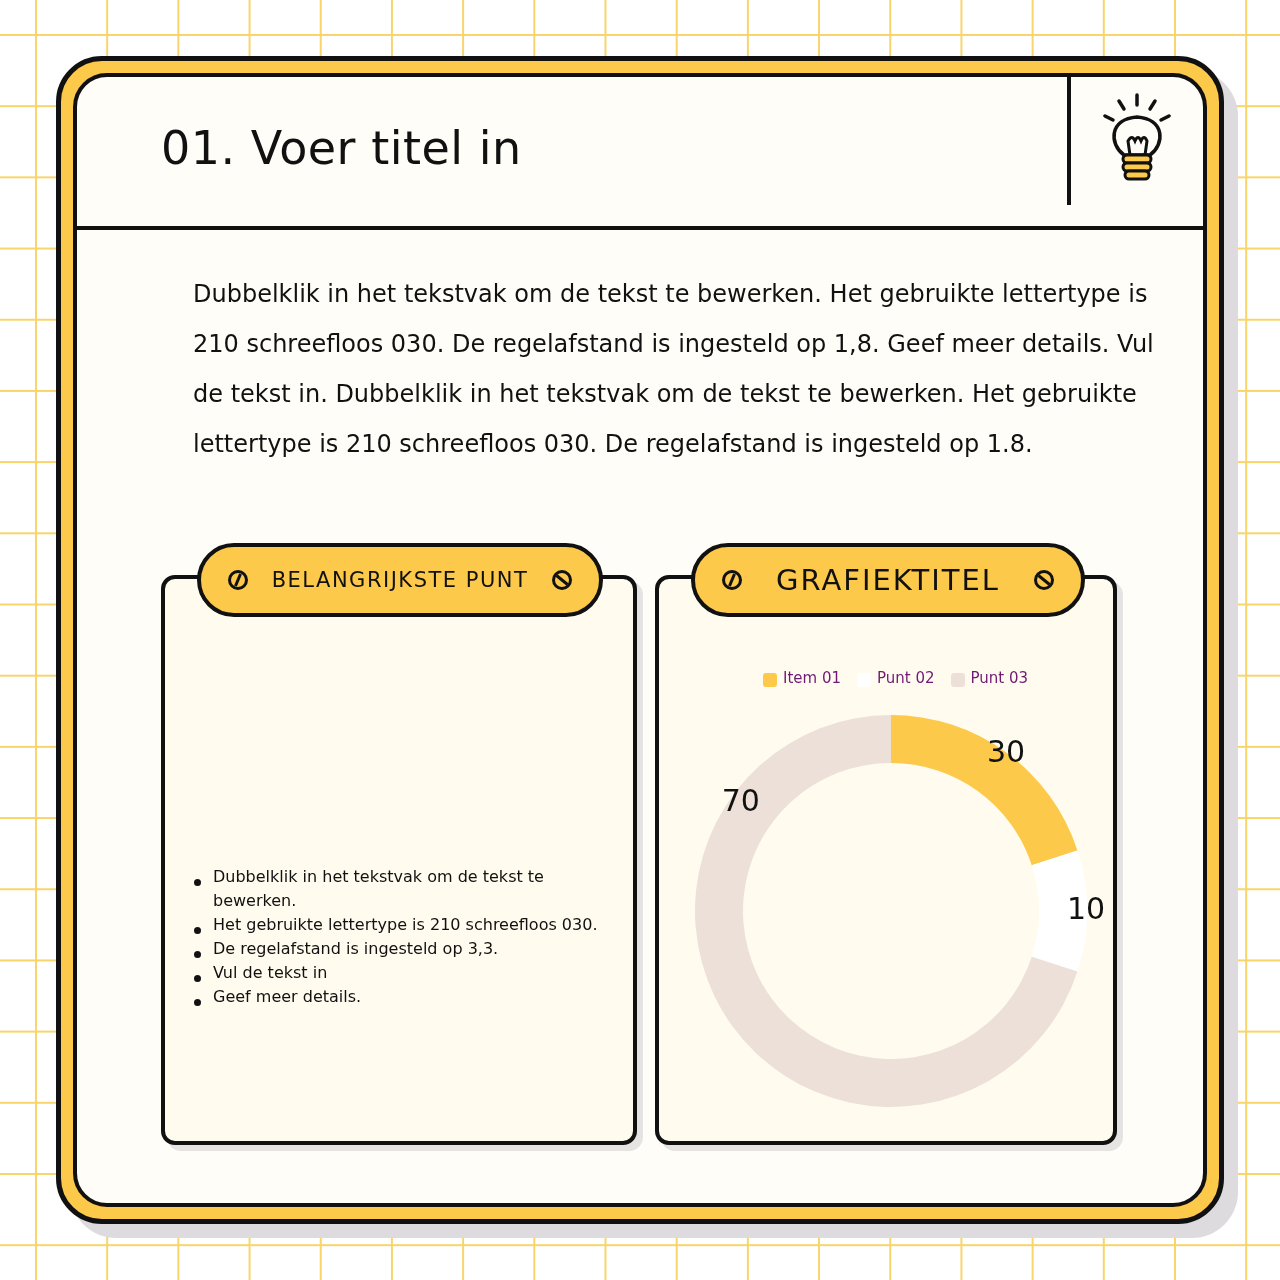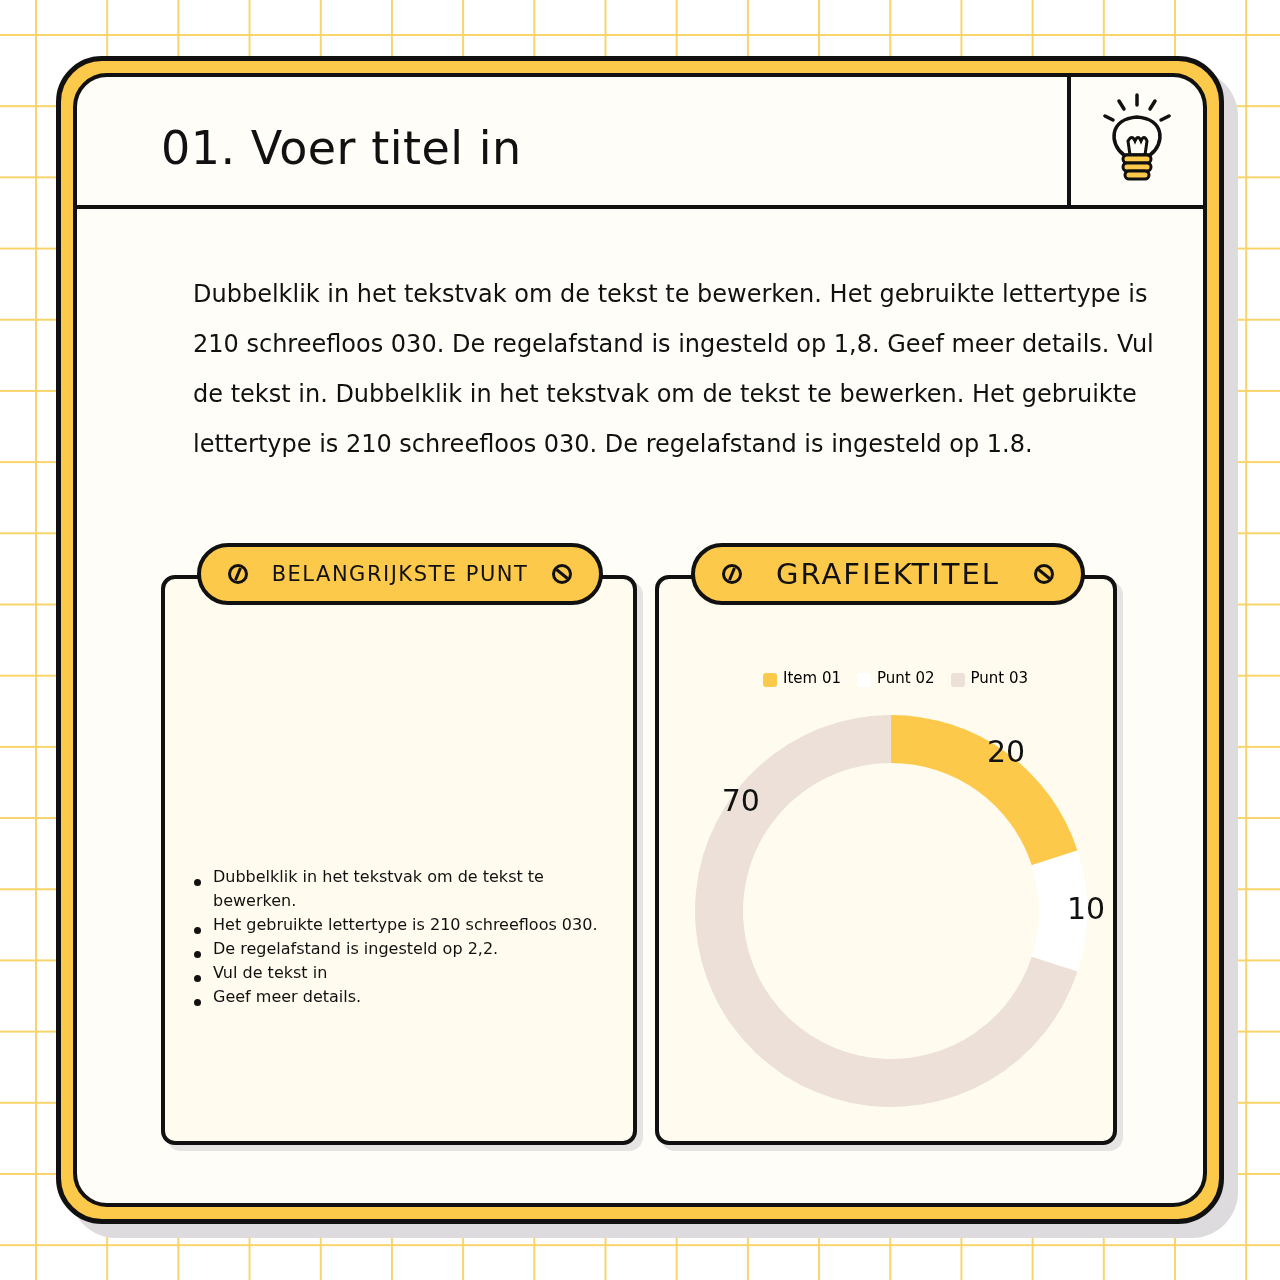--- a/index.html
+++ b/index.html
@@ -22,21 +22,21 @@
     .frame {
       position: absolute; left: 56px; top: 56px; width: 1168px; height: 1168px;
       background: #fdc94a; border: 5px solid #111; border-radius: 46px;
     }
     .inner {
       position: absolute; left: 12px; top: 12px; right: 12px; bottom: 12px;
       background: #fffdf8; border: 4px solid #111; border-radius: 34px;
       overflow: hidden;
     }
     .header {
-      position: absolute; left: 0; top: 0; right: 0; height: 132px;
+      position: absolute; left: 0; top: 0; right: 0; height: 153px;
       border-bottom: 4px solid #111;
     }
     .title {
       position: absolute; left: 84px; top: 44px;
       font-size: 46px; font-weight: normal; letter-spacing: 0.5px;
     }
     .icon-cell {
       position: absolute; right: 0; top: 0; width: 136px; height: 128px;
       border-left: 4px solid #111;
     }
@@ -46,21 +46,21 @@
       font-size: 24px; line-height: 50px; margin-left: 32px;
     }
     .card {
       position: absolute; top: 498px; width: 476px; height: 570px;
       background: #fffcef; border: 4px solid #111; border-radius: 14px;
       box-shadow: 6px 6px 0 #e6e4e3;
     }
     .card.left { left: 84px; }
     .card.right { left: 578px; width: 462px; text-align: center; }
     .pill {
-      position: absolute; top: -36px; height: 62px;
+      position: absolute; top: -36px; height: 74px;
       background: #fdc94a; border: 4px solid #111; border-radius: 37px;
       display: flex; align-items: center; justify-content: space-between;
       padding: 0 26px; z-index: 2;
     }
     .card.left .pill { left: 32px; width: 406px; }
     .card.right .pill { left: 32px; width: 394px; }
     .pill-label { font-size: 21px; letter-spacing: 1.5px; }
     .card.right .pill-label { font-size: 29px; letter-spacing: 2px; }
     .screw { width: 22px; height: 22px; }
     .card-heading {
@@ -71,21 +71,21 @@
       position: absolute; left: 26px; top: 286px; width: 420px;
       list-style: none; font-size: 16px; line-height: 24px;
     }
     .bullets li { position: relative; padding-left: 22px; }
     .bullets li::before {
       content: ""; position: absolute; left: 3px; top: 14px;
       width: 7px; height: 7px; background: #111; border-radius: 50%;
     }
     .legend {
       position: absolute; left: 104px; top: 90px; display: flex; gap: 16px;
-      font-size: 15px; color: #000000;
+      font-size: 15px; color: #701a75;
     }
     .legend-item { display: flex; align-items: center; gap: 6px; }
     .swatch { width: 14px; height: 14px; border-radius: 3px; display: inline-block; margin-top: 3px; }
     .donut { position: absolute; left: 34px; top: 134px; }
     .donut-label { position: absolute; font-size: 30px; color: #111; }
   </style>
 </head>
 <body>
 
 <div class="shadow"></div>
@@ -124,21 +124,21 @@
           </svg>
         <span class="pill-label">BELANGRIJKSTE PUNT</span>
         <svg class="screw" viewBox="0 0 22 22">
             <circle cx="11" cy="11" r="8.5" fill="none" stroke="#111" stroke-width="3"></circle>
             <line x1="5.5" y1="6.5" x2="16.5" y2="15.5" stroke="#111" stroke-width="3"></line>
           </svg>
       </div>
       <ul class="bullets">
         <li>Dubbelklik in het tekstvak om de tekst te bewerken.</li>
         <li>Het gebruikte lettertype is 210 schreefloos 030.</li>
-        <li>De regelafstand is ingesteld op 2,2.</li>
+        <li>De regelafstand is ingesteld op 3,3.</li>
         <li>Vul de tekst in</li>
         <li>Geef meer details.</li>
       </ul>
     </div>
 
     <div class="card right">
       <div class="pill">
         <svg class="screw" viewBox="0 0 22 22">
             <circle cx="11" cy="11" r="8.5" fill="none" stroke="#111" stroke-width="3"></circle>
             <line x1="13.5" y1="5" x2="8.5" y2="17" stroke="#111" stroke-width="3"></line>
@@ -163,19 +163,19 @@
           <span class="swatch" style="background:#ede0d8"></span>
           <span>Punt 03</span>
         </div>
       </div>
 
       <svg class="donut" id="donut" width="396" height="396" viewBox="0 0 396 396">
           <path d="M198 2 A196 196 0 0 1 384.4070771938501 137.43266910251032 L338.75636441168274 152.26548483250778 A148 148 0 0 0 198 50 Z" fill="#fdc94a"></path>
           <path d="M384.4070771938501 137.43266910251032 A196 196 0 0 1 384.4070771938501 258.5673308974897 L338.75636441168274 243.73451516749222 A148 148 0 0 0 338.75636441168274 152.26548483250778 Z" fill="#ffffff"></path>
           <path d="M384.4070771938501 258.5673308974897 A196 196 0 1 1 197.99999999999997 2 L197.99999999999997 50 A148 148 0 1 0 338.75636441168274 243.73451516749222 Z" fill="#ede0d8"></path>
         </svg>
-      <span class="donut-label" id="lbl0" style="left: 328.03px; top: 155.051px;">20</span>
+      <span class="donut-label" id="lbl0" style="left: 328.03px; top: 155.051px;">30</span>
       <span class="donut-label" id="lbl1" style="left: 408px; top: 312px;">10</span>
       <span class="donut-label" id="lbl2" style="left: 62.7047px; top: 203.807px;">70</span>
     </div>
 
   </div>
 </div>
 
 </body></html>

